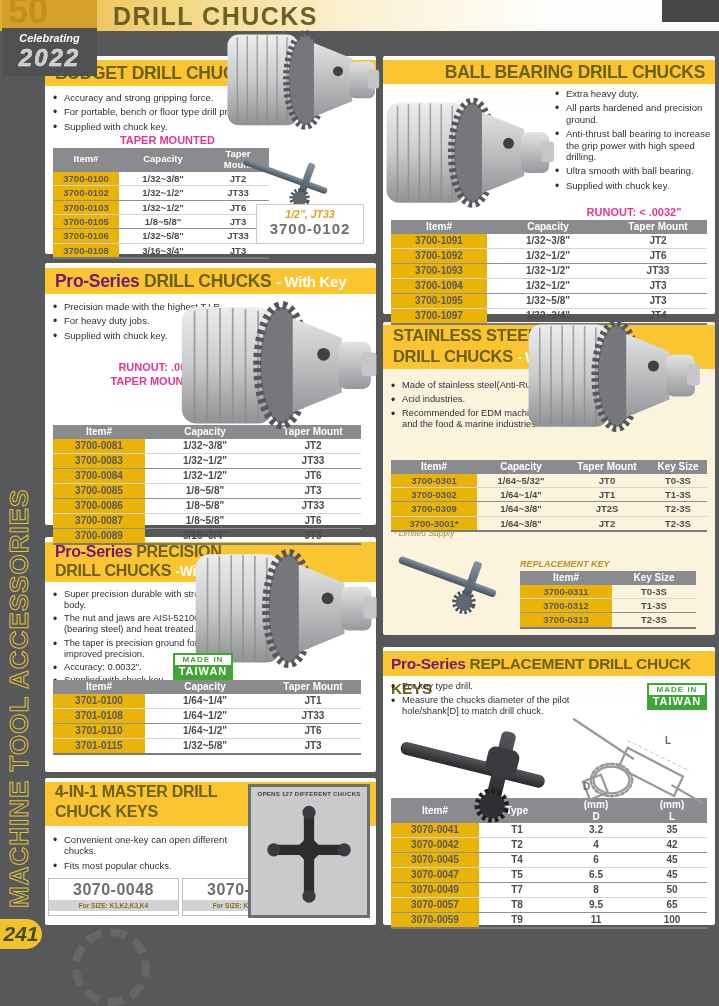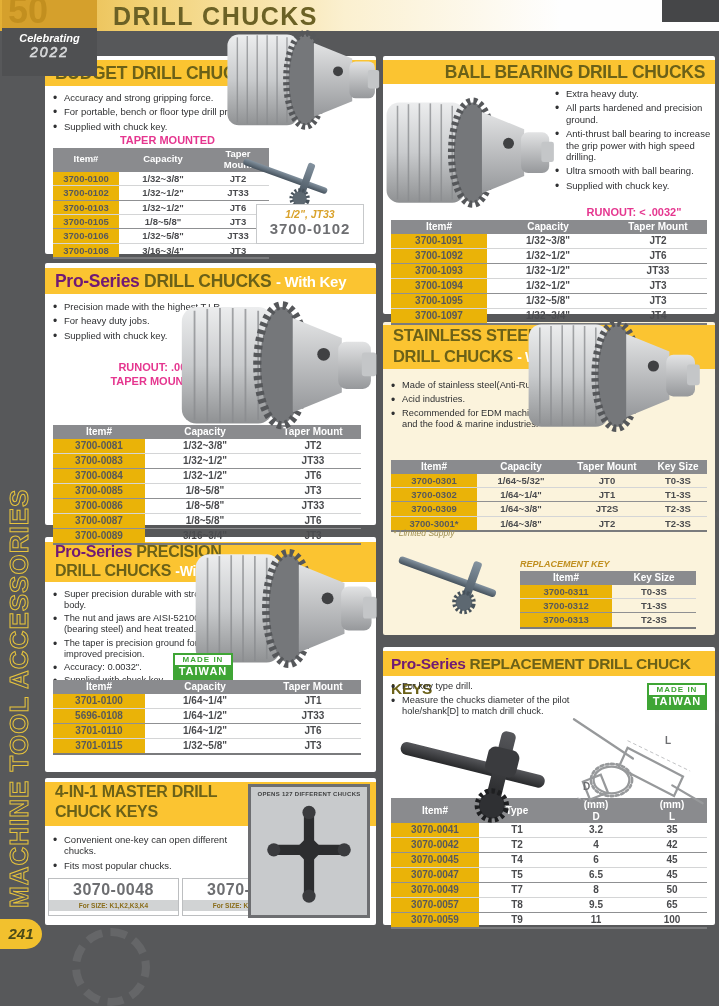--- a/index.html
+++ b/index.html
@@ -9,29 +9,29 @@
   .header{position:absolute;left:0;top:0;width:719px;height:31px;
           background:linear-gradient(90deg,#E3AF35 0%,#F2D174 20%,#FBF0D0 48%,#FEFEFE 78%);}
   .header-title{position:absolute;left:113px;top:0;height:31px;line-height:32px;
                 font-size:25px;font-weight:bold;letter-spacing:1.5px;color:#6B6125;}
   .corner-tab{position:absolute;right:0;top:0;width:57px;height:22px;background:#454648;}
   .anniv{position:absolute;left:2px;top:0;width:95px;height:76px;z-index:5;}
   .anniv-gold{position:absolute;left:0;right:0;top:0;height:30px;background:#D5A02C;overflow:hidden;}
   .anniv-50{position:absolute;left:6px;top:-10px;font-size:36px;font-weight:bold;color:#C28F1F;}
   .anniv-dark{position:absolute;left:0;right:0;top:28px;bottom:0;background:#4F5052;text-align:center;}
   .anniv-celebrating{margin-top:4px;font-style:italic;font-weight:bold;font-size:11px;color:#FFFFFF;}
-  .anniv-year{font-size:14px;font-weight:normal;font-style:italic;letter-spacing:2px;color:#C9CACC;
+  .anniv-year{font-size:24px;font-weight:bold;font-style:italic;letter-spacing:2px;color:#C9CACC;
               -webkit-text-stroke:0.5px #E7E8EA;}
   
   .sidebar-text{position:absolute;left:4px;top:338px;height:570px;writing-mode:vertical-rl;
                 transform:rotate(180deg);font-size:26px;letter-spacing:1px;font-weight:bold;
                 color:rgba(0,0,0,0);-webkit-text-stroke:1px #E7C43C;white-space:nowrap;}
   .page-num{position:absolute;left:0;top:919px;width:42px;height:30px;background:#F2C12E;
             border-radius:0 16px 16px 0/0 15px 15px 0;color:#4A4A18;font-weight:bold;font-style:italic;
-            font-size:15px;line-height:30px;text-align:center;z-index:6;}
+            font-size:21px;line-height:30px;text-align:center;z-index:6;}
   .bg-gear{position:absolute;border-radius:50%;opacity:.2;border:10px dashed #65666a;}
   #gear1{right:-34px;top:370px;width:150px;height:150px;}
   #gear2{right:-20px;top:700px;width:90px;height:90px;opacity:.15;}
   #gear3{left:72px;top:928px;width:62px;height:62px;border:8px dashed #77787a;opacity:.45;}
   
   .card{position:absolute;background:#fff;border-radius:2px;}
   .band{position:absolute;left:0;right:0;background:#FBC431;z-index:1;}
   .t-olive{color:#6B6118;font-weight:bold;}
   .t-red{color:#701a75;font-weight:bold;}
   .t-white{color:#FFFFFF;font-weight:bold;}
@@ -534,21 +534,21 @@
             <th>Taper Mount</th>
           </tr>
         </thead>
         <tbody>
           <tr>
             <td>3701-0100</td>
             <td>1/64~1/4"</td>
             <td>JT1</td>
           </tr>
           <tr>
-            <td>5696-0108</td>
+            <td>3701-0108</td>
             <td>1/64~1/2"</td>
             <td>JT33</td>
           </tr>
           <tr>
             <td>3701-0110</td>
             <td>1/64~1/2"</td>
             <td>JT6</td>
           </tr>
           <tr>
             <td>3701-0115</td>

